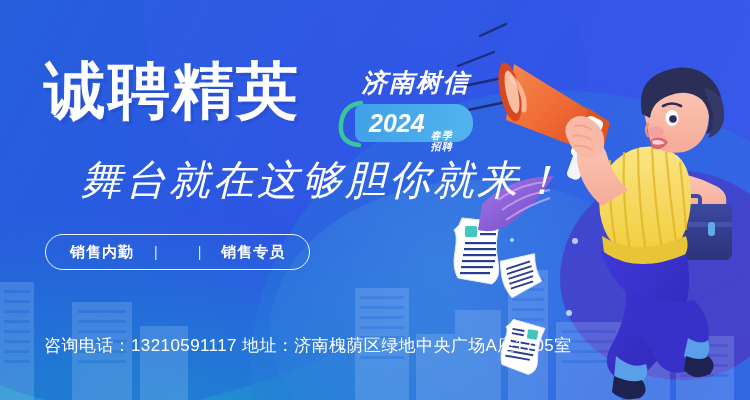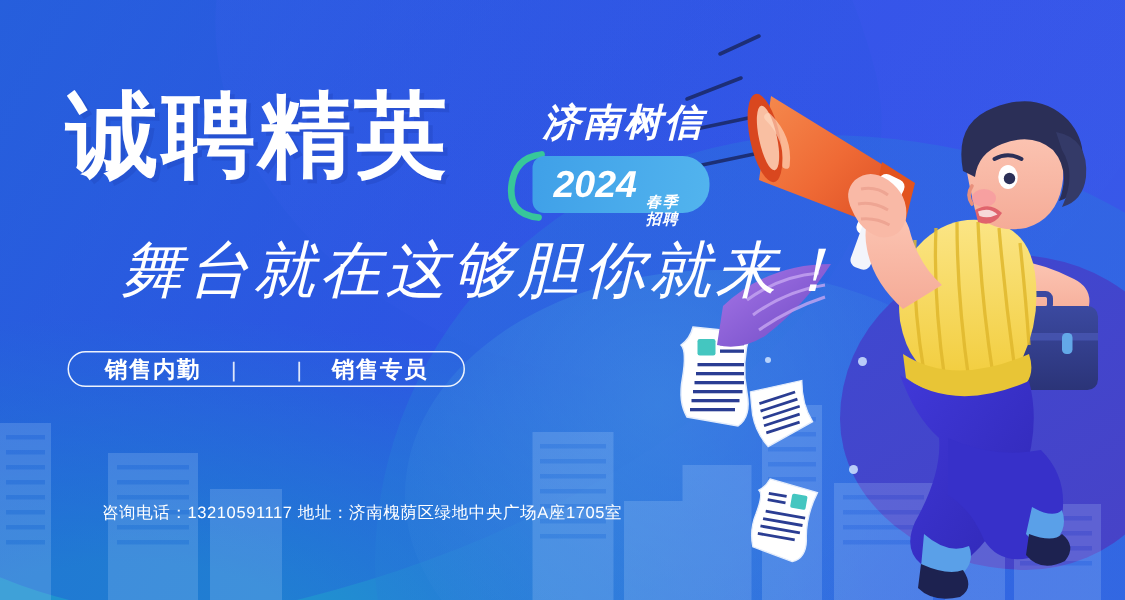--- a/index.html
+++ b/index.html
@@ -105,39 +105,39 @@
     position:absolute;left:44px;top:160px;
     font-size:41px;line-height:1;
     font-style:italic;font-weight:300;
     color:#ffffff;letter-spacing:3px;
     white-space:nowrap;
     margin-left:37px;
   }
 
   .pill{
     position:absolute;left:45px;top:234px;
-    height:24px;
+    height:36px;
     border:1.6px solid rgba(255,255,255,.92);
     border-radius:20px;
     display:flex;align-items:center;
     padding:0 24px;gap:0;
   }
   .pos{
     font-size:15px;font-weight:bold;color:#ffffff;
     letter-spacing:1px;white-space:nowrap;
   }
   .sep{
     font-size:14px;color:rgba(255,255,255,.85);
     padding:0 20px;
   }
 
   .contact{
     position:absolute;left:44px;top:334px;
-    font-size:11px;color:#ffffff;
-    letter-spacing:.4px;white-space:nowrap;margin-left:24px;
+    font-size:17px;color:#ffffff;
+    letter-spacing:.4px;white-space:nowrap;
   }
 
   
   .illus{position:absolute;right:0;top:0;width:300px;height:400px;}
 </style>
 </head>
 <body>
 
 <div class="banner">
 

